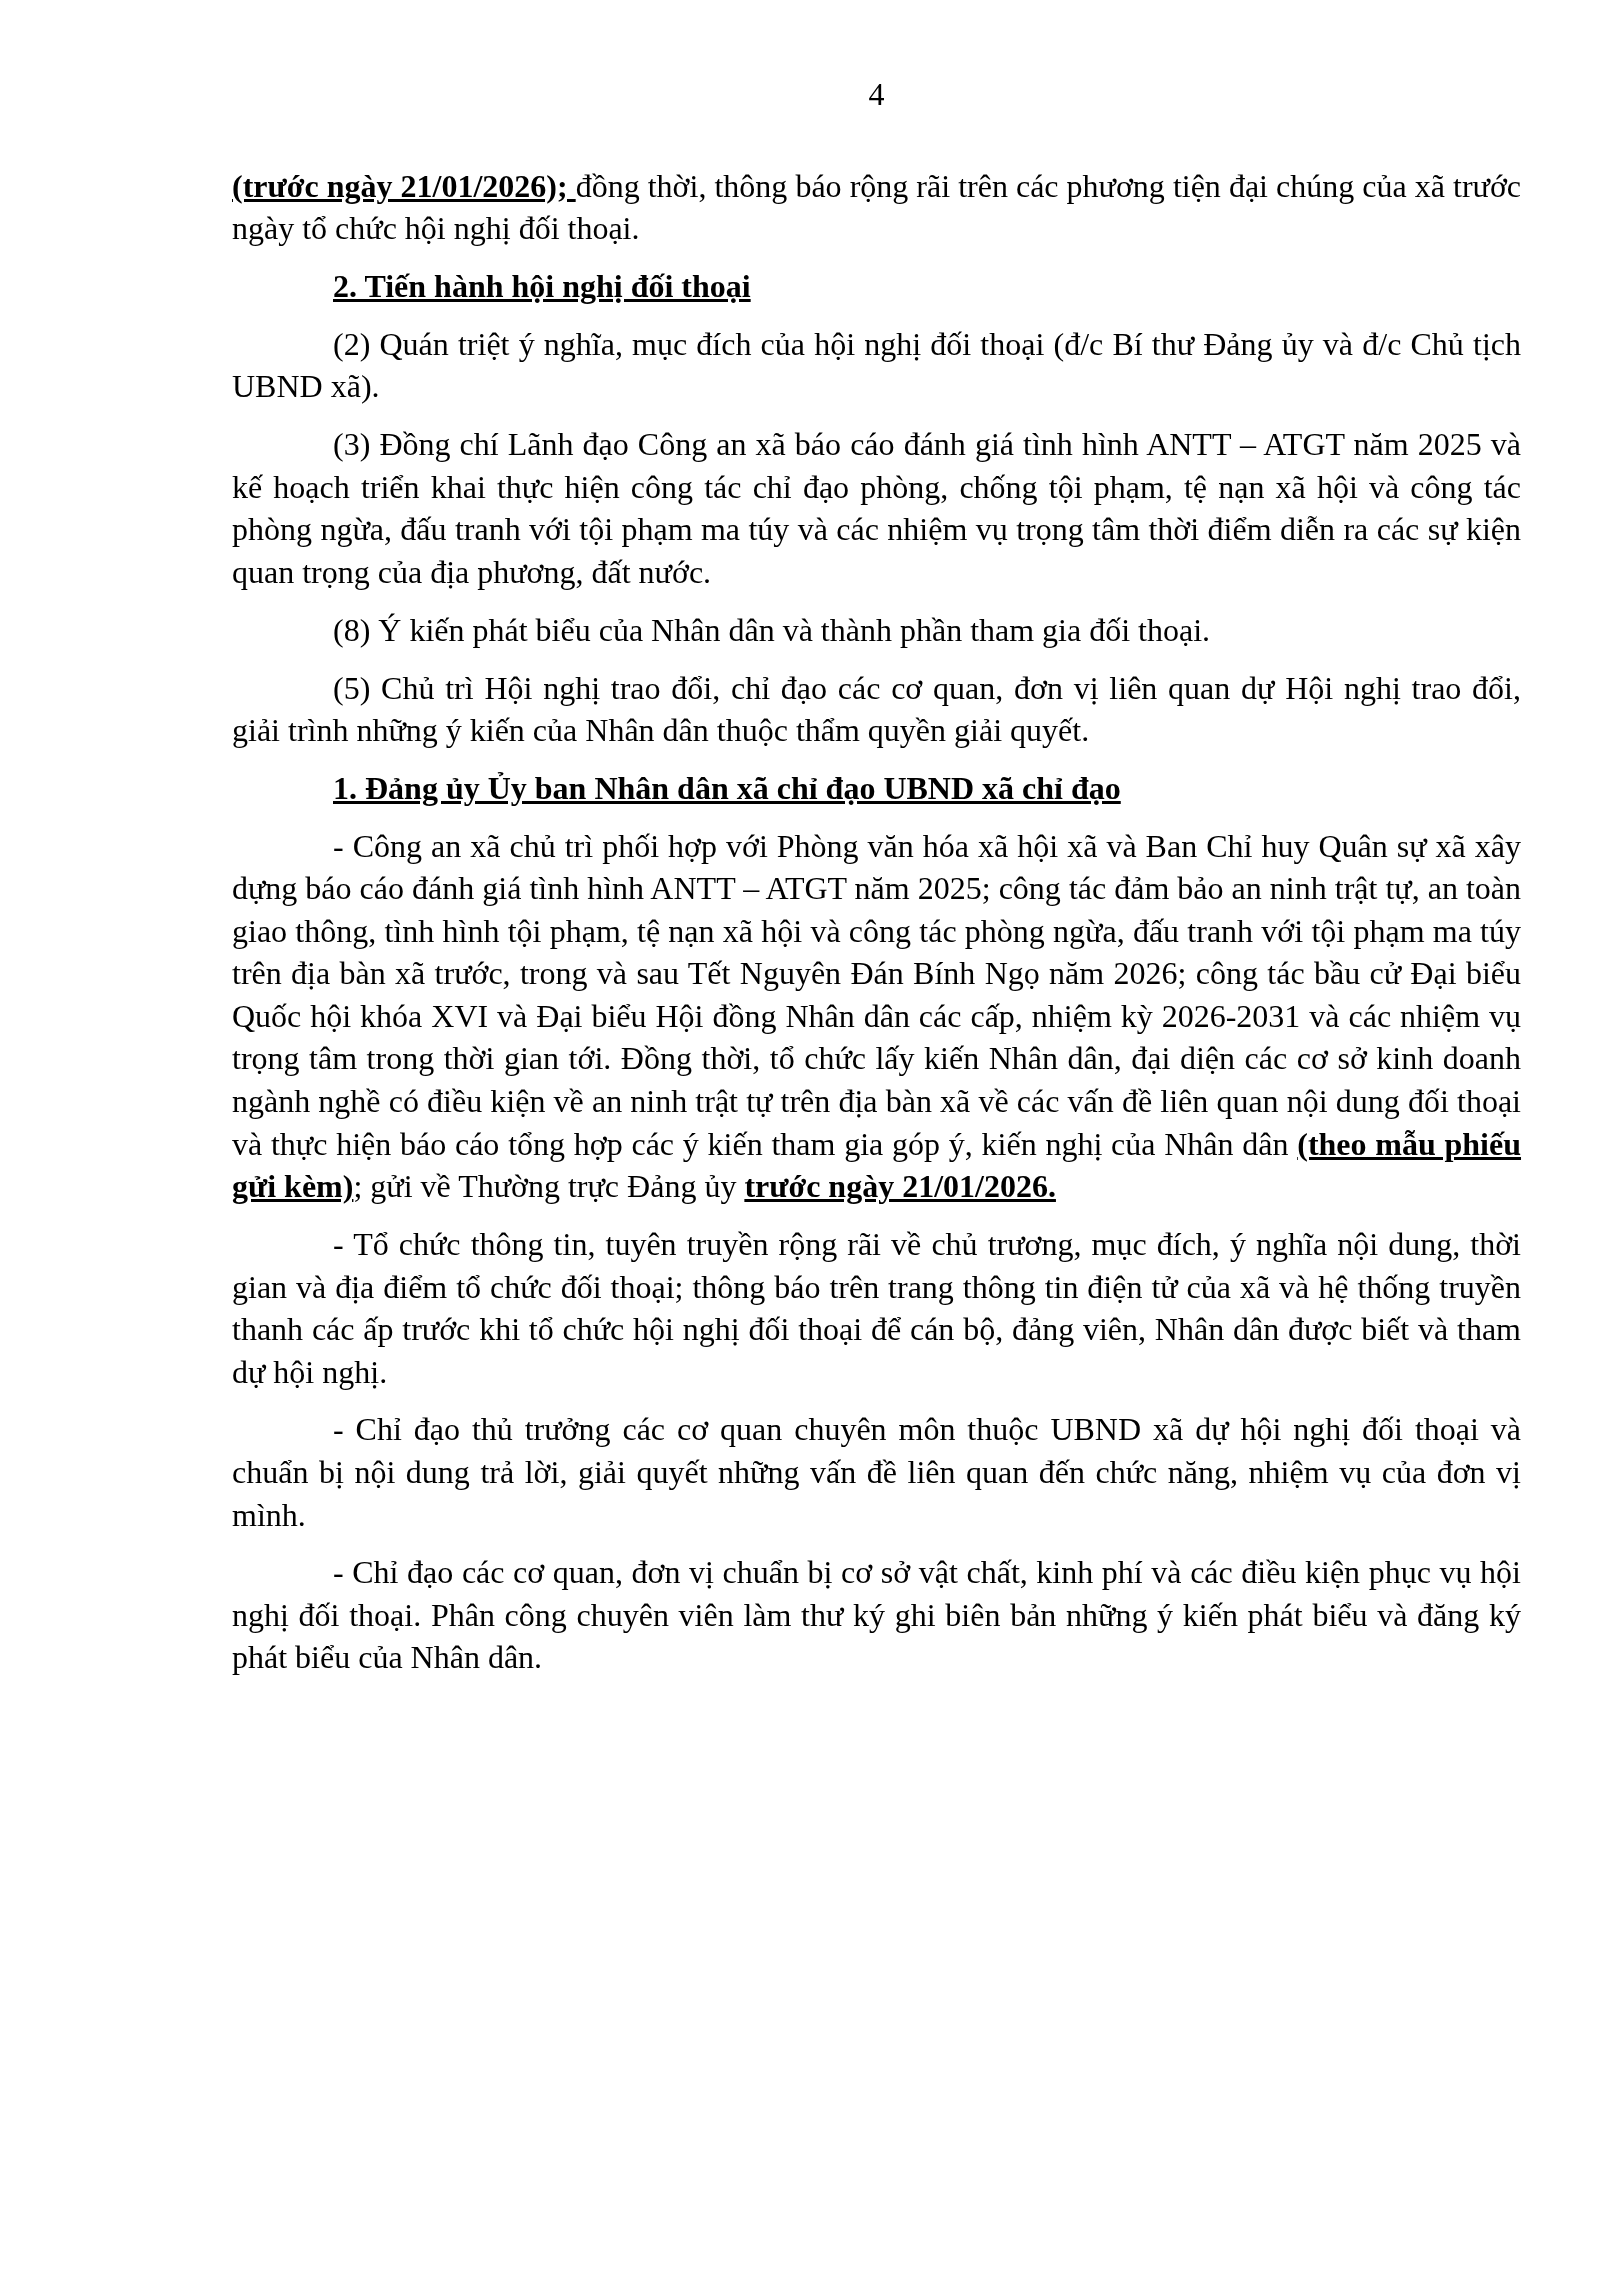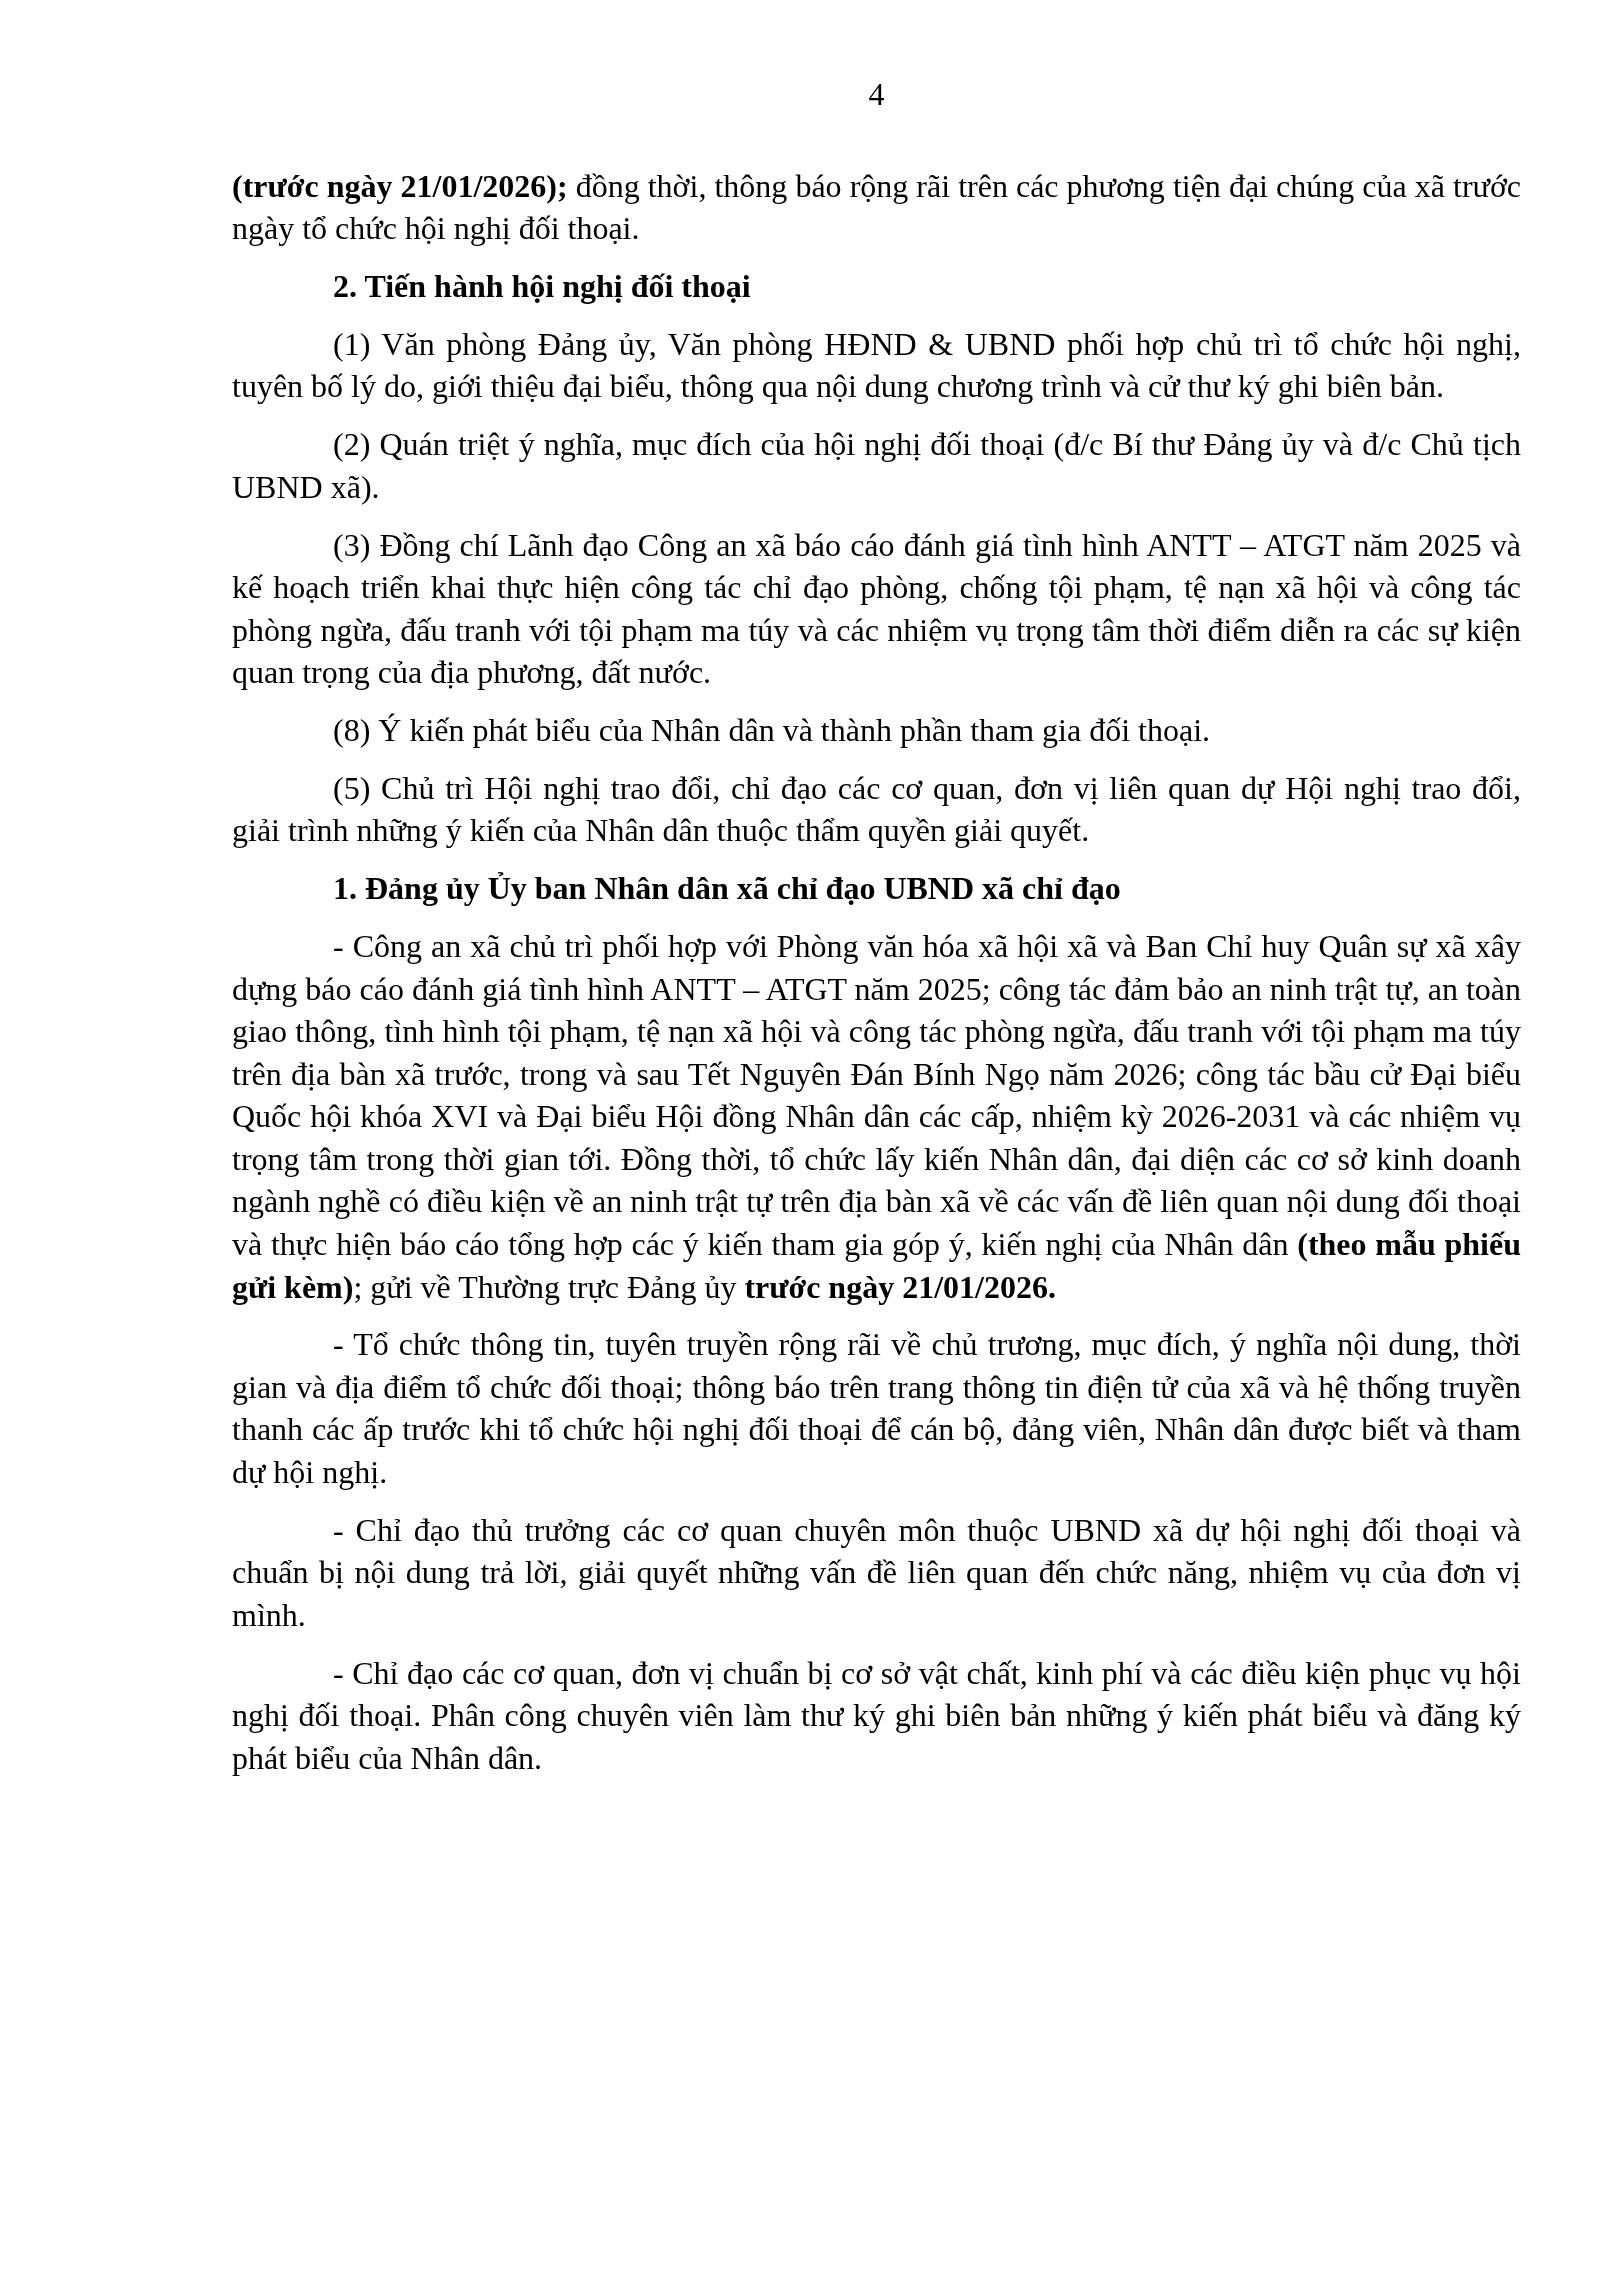--- a/index.html
+++ b/index.html
@@ -37,31 +37,30 @@
     margin-bottom: 0;
   }
   p.continuation {
     text-indent: 0;
   }
   p.heading {
     font-weight: bold;
     margin-top: 6px;
   }
   .seg { font-weight: inherit; }
-  .seg.bold { font-weight: bold; }
+  .seg.bold { font-weight: bold; text-decoration: underline; }
 </style>
 </head>
 <body>
 
 <main class="page">
   <header class="page-number">4</header>
   <section class="doc-body" id="document-body">
       <p class="para continuation"><span class="seg bold">(trước ngày 21/01/2026); </span><span class="seg">đồng thời, thông báo rộng rãi trên các phương tiện đại chúng của xã trước ngày tổ chức hội nghị đối thoại.</span></p>
       <p class="para heading"><span class="seg bold">2. Tiến hành hội nghị đối thoại</span></p>
-      <p class="para body"><span class="seg">(1) Văn phòng Đảng ủy, Văn phòng HĐND &amp; UBND phối hợp chủ trì tổ chức hội nghị, tuyên bố lý do, giới thiệu đại biểu, thông qua nội dung chương trình và cử thư ký ghi biên bản.</span></p>
       <p class="para body"><span class="seg">(2) Quán triệt ý nghĩa, mục đích của hội nghị đối thoại (đ/c Bí thư Đảng ủy và đ/c Chủ tịch UBND xã).</span></p>
       <p class="para body"><span class="seg">(3) Đồng chí Lãnh đạo Công an xã báo cáo đánh giá tình hình ANTT – ATGT năm 2025 và kế hoạch triển khai thực hiện công tác chỉ đạo phòng, chống tội phạm, tệ nạn xã hội và công tác phòng ngừa, đấu tranh với tội phạm ma túy và các nhiệm vụ trọng tâm thời điểm diễn ra các sự kiện quan trọng của địa phương, đất nước.</span></p>
       <p class="para body"><span class="seg">(8) Ý kiến phát biểu của Nhân dân và thành phần tham gia đối thoại.</span></p>
       <p class="para body"><span class="seg">(5) Chủ trì Hội nghị trao đổi, chỉ đạo các cơ quan, đơn vị liên quan dự Hội nghị trao đổi, giải trình những ý kiến của Nhân dân thuộc thẩm quyền giải quyết.</span></p>
       <p class="para heading"><span class="seg bold">1. Đảng ủy Ủy ban Nhân dân xã chỉ đạo UBND xã chỉ đạo</span></p>
       <p class="para body"><span class="seg">- Công an xã chủ trì phối hợp với Phòng văn hóa xã hội xã và Ban Chỉ huy Quân sự xã xây dựng báo cáo đánh giá tình hình ANTT – ATGT năm 2025; công tác đảm bảo an ninh trật tự, an toàn giao thông, tình hình tội phạm, tệ nạn xã hội và công tác phòng ngừa, đấu tranh với tội phạm ma túy trên địa bàn xã trước, trong và sau Tết Nguyên Đán Bính Ngọ năm 2026; công tác bầu cử Đại biểu Quốc hội khóa XVI và Đại biểu Hội đồng Nhân dân các cấp, nhiệm kỳ 2026-2031 và các nhiệm vụ trọng tâm trong thời gian tới. Đồng thời, tổ chức lấy kiến Nhân dân, đại diện các cơ sở kinh doanh ngành nghề có điều kiện về an ninh trật tự trên địa bàn xã về các vấn đề liên quan nội dung đối thoại và thực hiện báo cáo tổng hợp các ý kiến tham gia góp ý, kiến nghị của Nhân dân </span><span class="seg bold">(theo mẫu phiếu gửi kèm)</span><span class="seg">; gửi về Thường trực Đảng ủy </span><span class="seg bold">trước ngày 21/01/2026.</span></p>
       <p class="para body"><span class="seg">- Tổ chức thông tin, tuyên truyền rộng rãi về chủ trương, mục đích, ý nghĩa nội dung, thời gian và địa điểm tổ chức đối thoại; thông báo trên trang thông tin điện tử của xã và hệ thống truyền thanh các ấp trước khi tổ chức hội nghị đối thoại để cán bộ, đảng viên, Nhân dân được biết và tham dự hội nghị.</span></p>
       <p class="para body"><span class="seg">- Chỉ đạo thủ trưởng các cơ quan chuyên môn thuộc UBND xã dự hội nghị đối thoại và chuẩn bị nội dung trả lời, giải quyết những vấn đề liên quan đến chức năng, nhiệm vụ của đơn vị mình.</span></p>
       <p class="para body"><span class="seg">- Chỉ đạo các cơ quan, đơn vị chuẩn bị cơ sở vật chất, kinh phí và các điều kiện phục vụ hội nghị đối thoại. Phân công chuyên viên làm thư ký ghi biên bản những ý kiến phát biểu và đăng ký phát biểu của Nhân dân.</span></p>
     </section>

